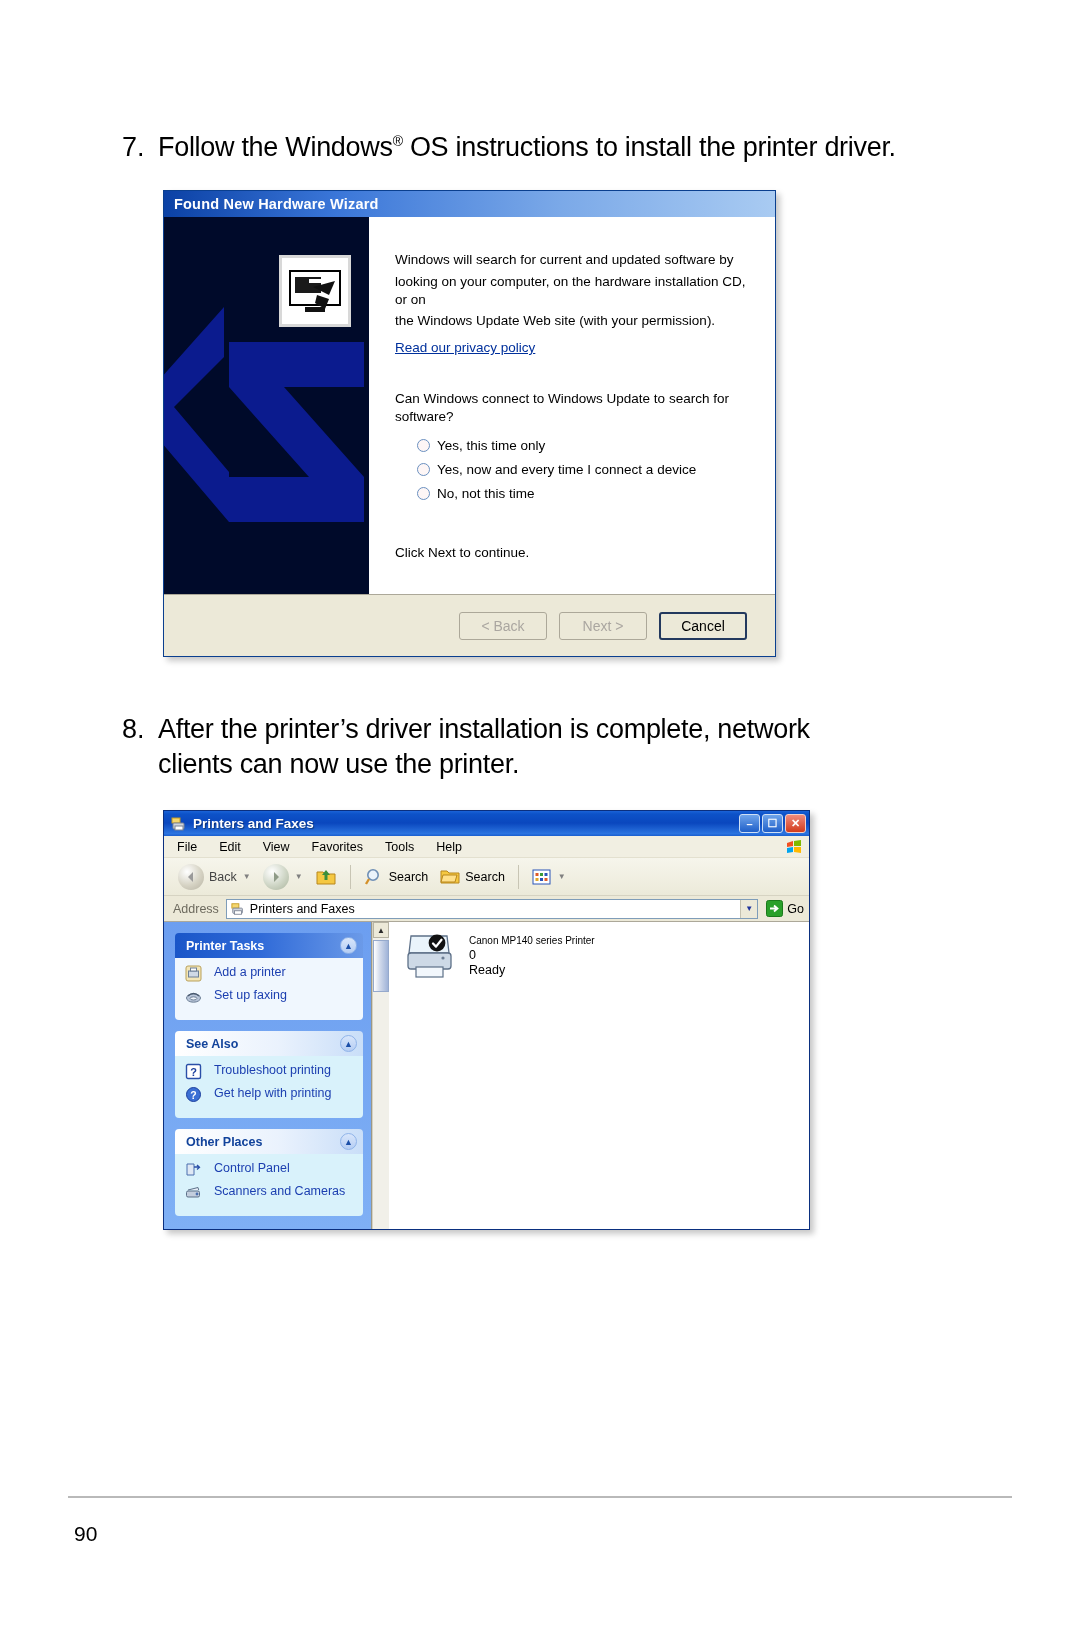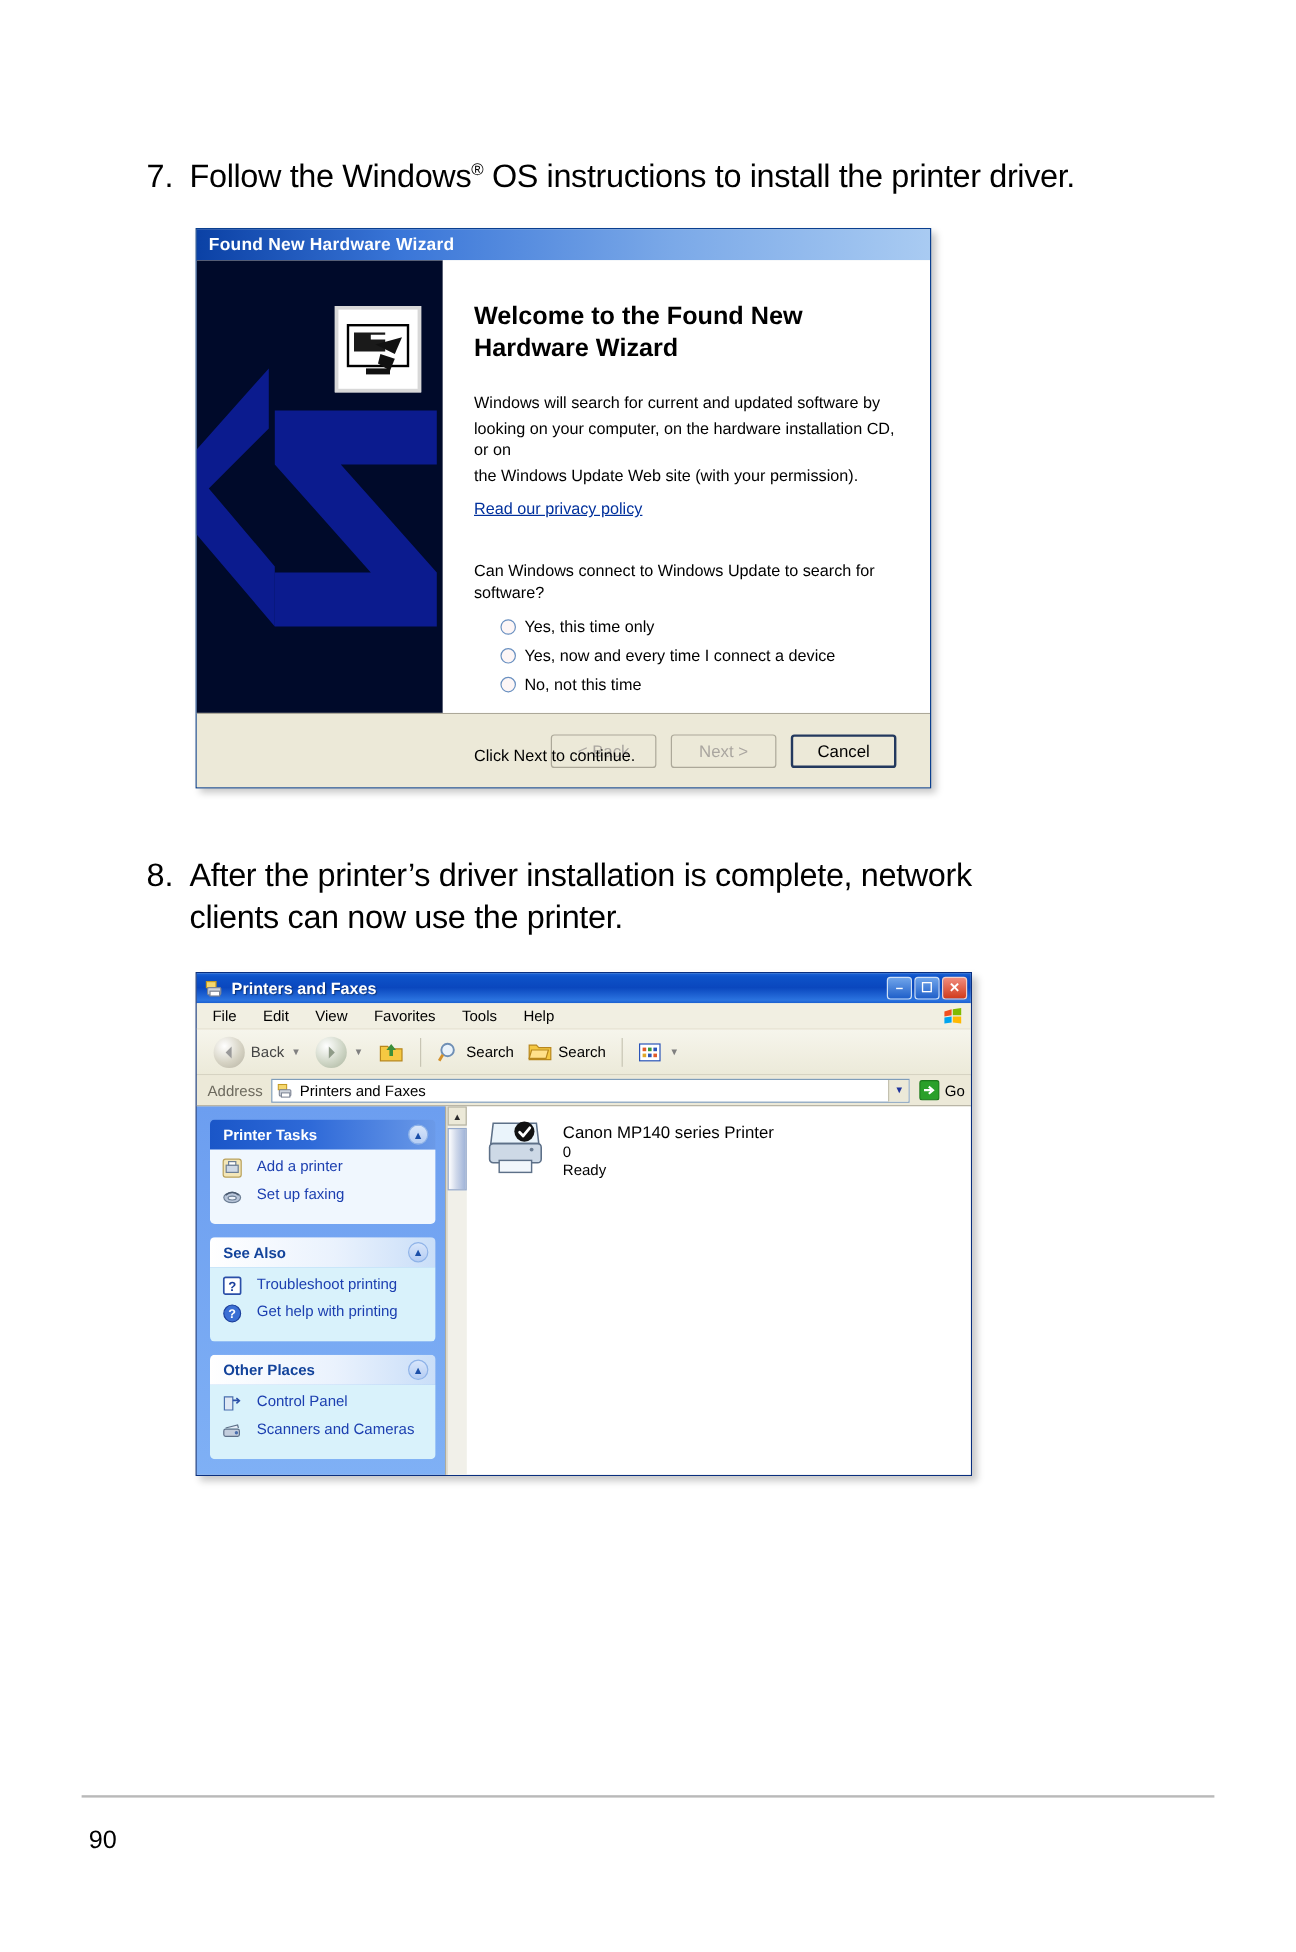--- a/index.html
+++ b/index.html
@@ -243,21 +243,21 @@
     font-size:8px; color:#2a2a2a;
   }
   .vsthumb {
     width:16px; height:52px; margin-top:2px;
     background:linear-gradient(to right,#fff,#cfd8ea 45%,#9fb3d8);
     border:1px solid #95a9cc;
   }
   .list-area { flex:1; padding:11px 0 0 14px; }
   .printer-item { display:flex; align-items:flex-start; gap:10px; }
   .printer-texts { padding-top:2px; }
-  .printer-name { font-size:14px; color:#000; line-height:1.25; }
+  .printer-name { font-size:10px; color:#000; line-height:1.25; }
   .printer-sub { font-size:12.5px; color:#000; line-height:1.25; }
 
   
   .footer-rule {
     position:absolute; left:68px; top:1496px; width:944px; height:2px;
     background:#b9b9b9;
   }
   .page-num {
     position:absolute; left:74px; top:1522px;
     font-size:21px; color:#000;
@@ -294,24 +294,20 @@
             <path d="M8 14 L34 14 L34 30 L8 30 Z" fill="#1a1a1a"></path>
             <path d="M22 16 l16 0 0 4 -16 0 z" fill="#ffffff"></path>
             <path d="M26 24 l22 -6 -6 14 z" fill="#111111"></path>
             <path d="M30 32 l12 4 -4 10 -10 -6 z" fill="#111111"></path>
             <rect x="18" y="44" width="20" height="5" fill="#111111"></rect>
           </svg>
         </div>
       </div>
 
       <div class="wiz-right">
-        <div class="wiz-h1">
-          <div>Welcome to the Found New</div>
-          <div>Hardware Wizard</div>
-        </div>
 
         <div class="wiz-p">Windows will search for current and updated software by</div>
         <div class="wiz-p">looking on your computer, on the hardware installation CD, or on</div>
         <div class="wiz-p">the Windows Update Web site (with your permission).</div>
         <a class="wiz-link">Read our privacy policy</a>
 
         <div class="wiz-q">
           <div>Can Windows connect to Windows Update to search for</div>
           <div>software?</div>
         </div>

